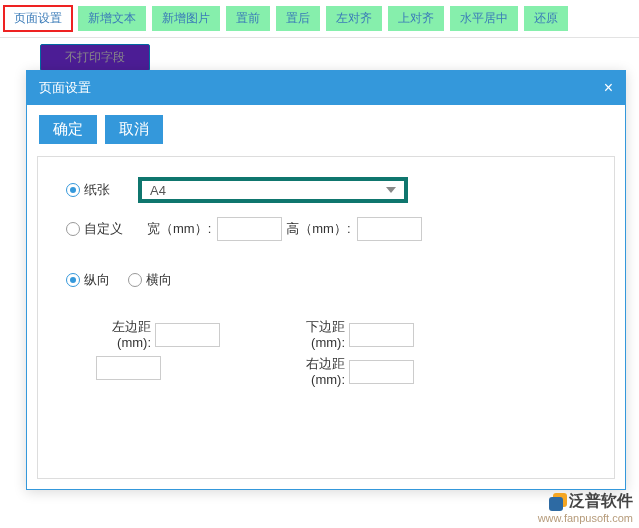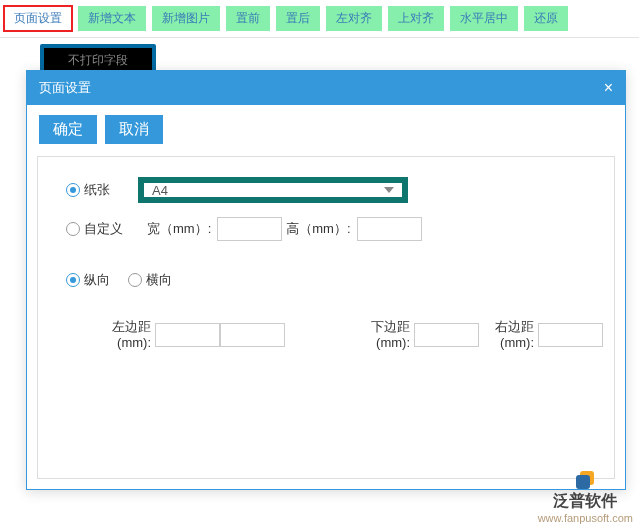--- a/index.html
+++ b/index.html
@@ -35,23 +35,23 @@
     outline: 2px solid #e22;
     outline-offset: -1px;
   }
   .subbar {
     display: flex;
     padding: 6px 40px;
     gap: 20px;
   }
   .subtab {
     padding: 4px 24px;
-    border: 4px solid #0369a1;
+    border: 1px solid #0369a1;
     border-radius: 2px;
-    background: #000000;
+    background: #4c1d95;
     color: #888;
     font-size: 12px;
   }
   .dialog {
     position: absolute;
     left: 26px;
     top: 70px;
     width: 600px;
     height: 420px;
     border: 1px solid #3498db;
@@ -119,21 +119,21 @@
   .radio-circle.off { border-color: #999; }
   .radio-dot {
     width: 6px;
     height: 6px;
     background: #3498db;
     border-radius: 50%;
   }
   .select-box {
     flex: 1;
     max-width: 270px;
-    border: 6px solid #0f766e;
+    border: 4px solid #0f766e;
     height: 26px;
     display: flex;
     align-items: center;
     justify-content: space-between;
     padding: 0 8px;
     margin-left: 10px;
     cursor: pointer;
     color: #555;
   }
   .chev {
@@ -150,20 +150,22 @@
   }
   .lbl { margin: 0 6px; }
   .margin-grid {
     display: flex;
     gap: 70px;
     margin-top: 30px;
     padding-left: 30px;
   }
   .mg-col {
     display: flex;
+    flex-direction: column;
+    gap: 6px;
   }
   .mg-row {
     display: flex;
     align-items: center;
     gap: 4px;
   }
   .mg-row .lbl-stack {
     width: 55px;
     text-align: right;
     line-height: 1.2;
@@ -177,21 +179,20 @@
     color: #b69b7a;
   }
   .watermark .brand {
     font-size: 16px;
     font-weight: bold;
     color: #444;
     display: flex;
     align-items: center;
     gap: 2px;
     justify-content: flex-end;
-    flex-direction: column;
   }
   .wm-icon-wrap { position: relative; width: 18px; height: 18px; }
   .wm-square { width: 14px; height: 14px; border-radius: 3px; position: absolute; }
   .wm-orange { background: #f5a623; top: 0; left: 4px; }
   .wm-blue { background: #2d6aa3; top: 4px; left: 0; }
 </style>
 </head>
 <body>
 
 <div class="toolbar">

